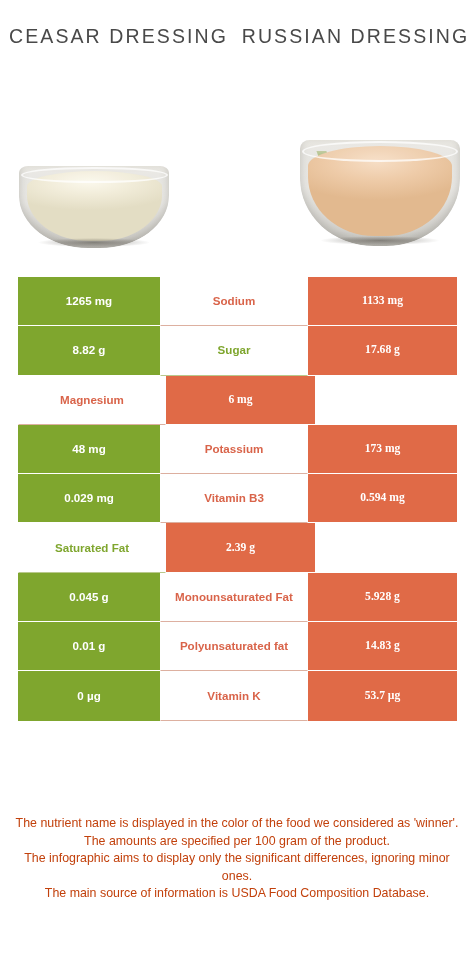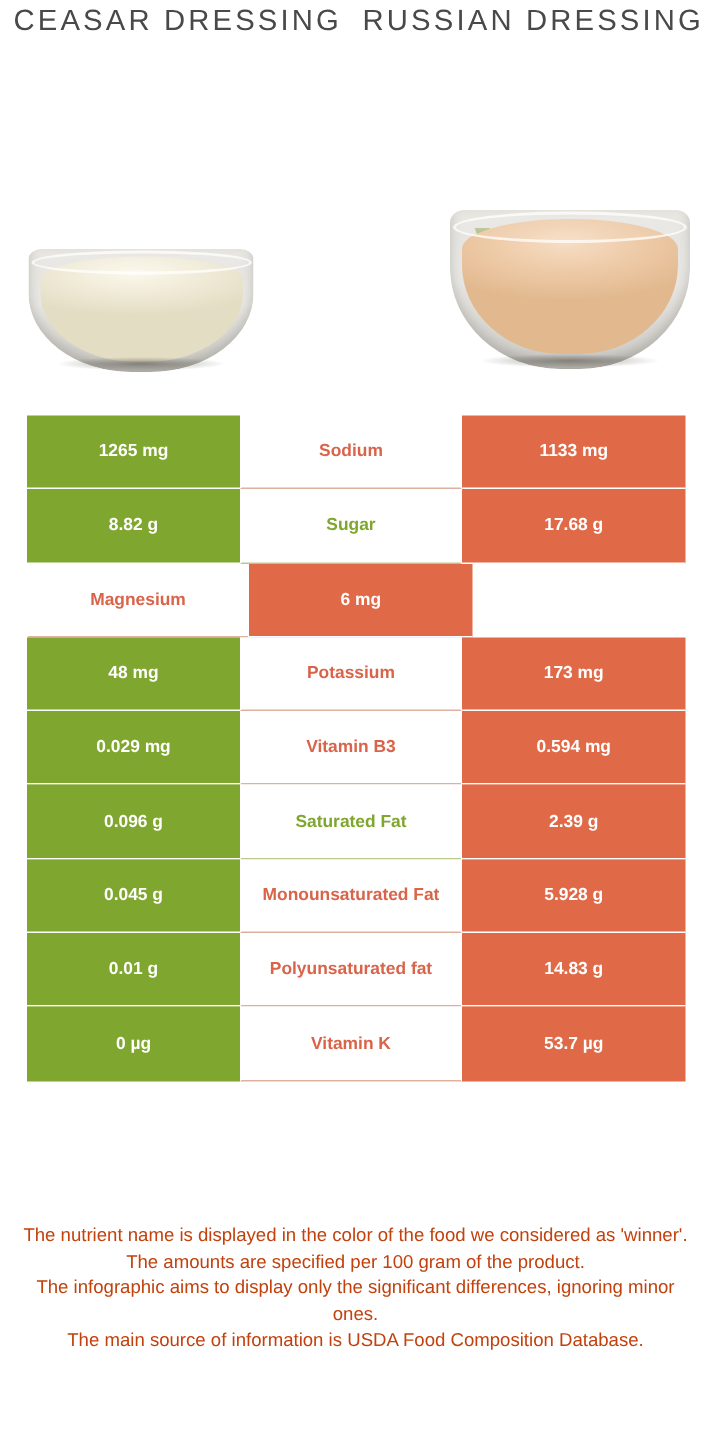--- a/index.html
+++ b/index.html
@@ -27,21 +27,21 @@
     left: 0;
     width: 474px;
     height: 110px;
     display: flex;
   }
   .title-block {
     flex: 1;
     display: flex;
     align-items: flex-start;
     justify-content: center;
-    padding-top: 2px;
+    padding-top: 24px;
   }
   .title-text {
     font-size: 19.5px;
     letter-spacing: 2.1px;
     line-height: 25px;
     color: #494949;
     text-align: center;
     text-transform: uppercase;
     font-weight: 400;
     font-family: "Liberation Sans", sans-serif;
@@ -189,20 +189,21 @@
     width: 148px;
     background: #ffffff;
     border-left: 1px solid #ffffff;
     border-right: 1px solid #ffffff;
   }
   .cell-right {
     width: 149px;
     background: #E06A47;
     color: #ffffff;
     border-bottom: 1.2px solid #ffffff;
+    font-family: Liberation Serif, serif;
   }
 
   .row:last-child .cell-left,
   .row:last-child .cell-right { border-bottom: none; }
 
   
   .mid-win-green { border-bottom: 1px solid #b9c98c; }
   .mid-win-red   { border-bottom: 1px solid #ddb0a0; }
   .row:last-child .cell-mid { border-bottom: 1px solid #ddb0a0; }
 
@@ -295,21 +296,20 @@
         <div class="cell cell-right">173 mg</div>
       </div>
       <div class="row">
         <div class="cell cell-left">0.029 mg</div>
         <div class="cell cell-mid mid-win-red">
           <span class="label-red">Vitamin B3</span>
         </div>
         <div class="cell cell-right">0.594 mg</div>
       </div>
       <div class="row">
-        <div class="cell cell-left">0.096 g</div>
         <div class="cell cell-mid mid-win-green">
           <span class="label-green">Saturated Fat</span>
         </div>
         <div class="cell cell-right">2.39 g</div>
       </div>
       <div class="row">
         <div class="cell cell-left">0.045 g</div>
         <div class="cell cell-mid mid-win-red">
           <span class="label-red">Monounsaturated Fat</span>
         </div>

